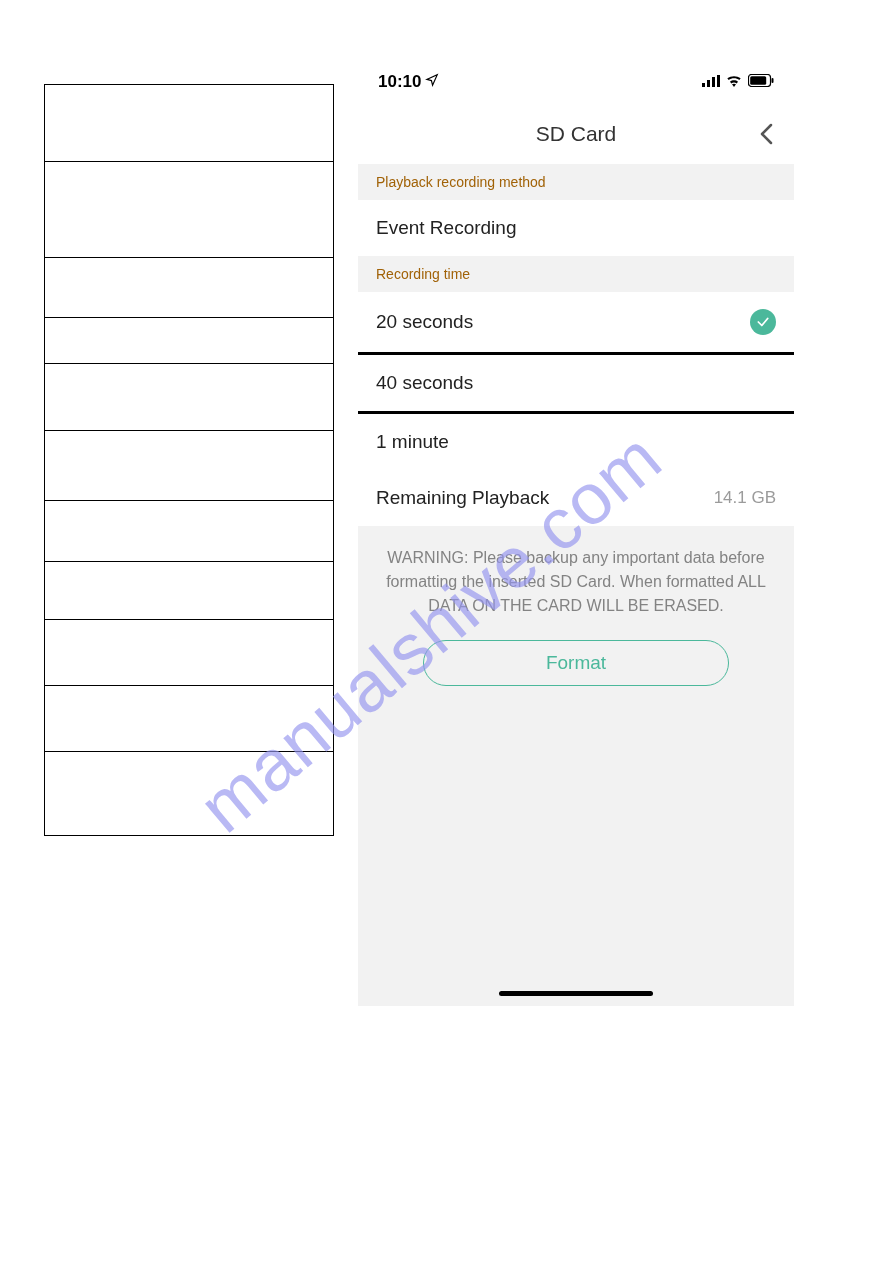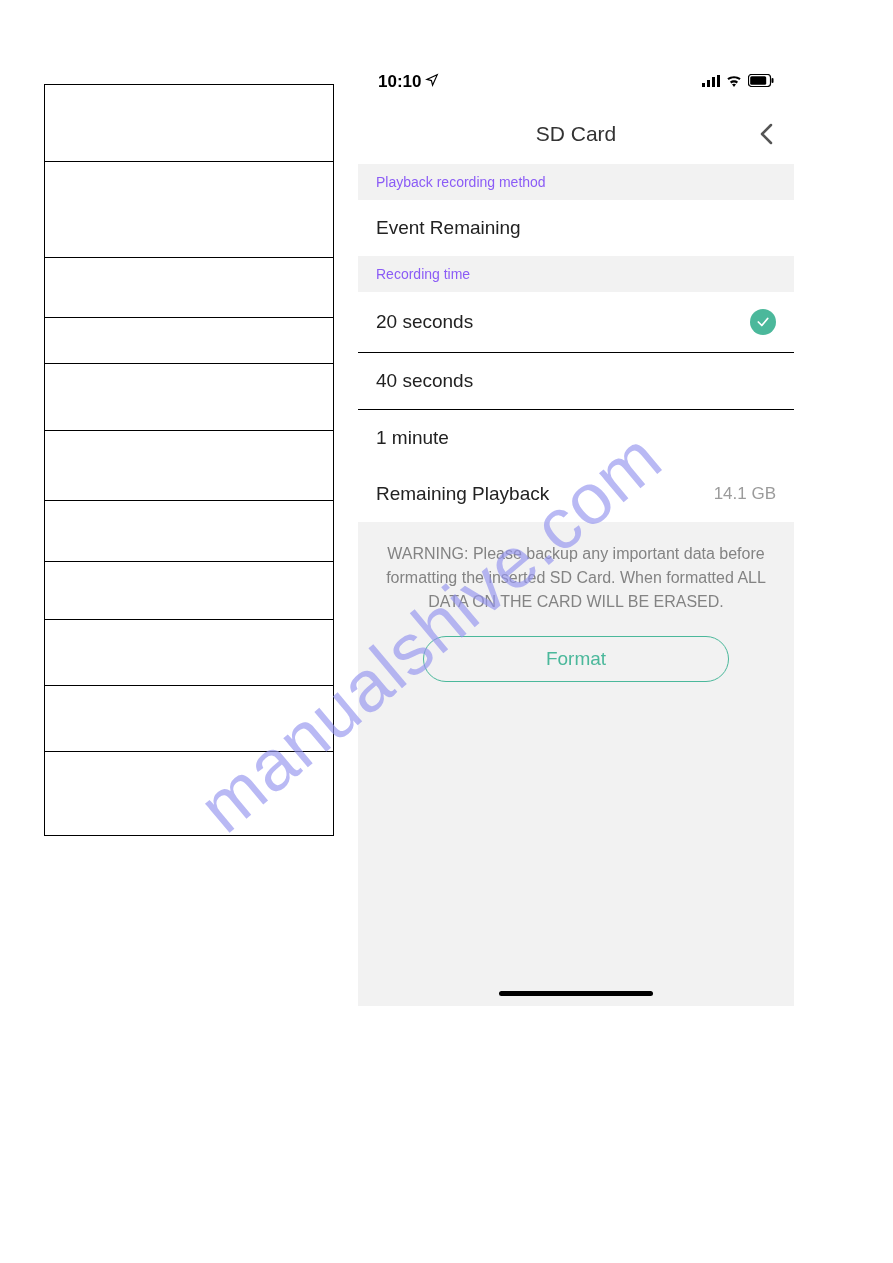--- a/index.html
+++ b/index.html
@@ -74,33 +74,33 @@
   .nav-title {
     position: absolute;
     left: 0; right: 0;
     text-align: center;
     font-size: 21px;
     color: #333;
     pointer-events: none;
   }
   .section-header {
     background: #f2f2f2;
-    color: #8b5cf6;
+    color: #a16207;
     font-size: 14px;
     padding: 10px 18px;
   }
   .list-row {
     background: #ffffff;
     padding: 17px 18px;
     font-size: 19px;
     color: #222;
     display: flex;
     justify-content: space-between;
     align-items: center;
-    border-bottom: 1px solid #000000;
+    border-bottom: 3px solid #000000;
   }
   .list-row.no-border { border-bottom: none; }
   .list-row .value {
     color: #9b9b9b;
     font-size: 17px;
   }
   .checkmark-circle {
     width: 26px; height: 26px;
     border-radius: 50%;
     background: #4bb89b;
@@ -214,21 +214,21 @@
       <div class="back-btn">
         <svg width="14" height="22" viewBox="0 0 14 22" fill="none" stroke="#555" stroke-width="2.5" stroke-linecap="round" stroke-linejoin="round">
           <polyline points="12,2 3,11 12,20"></polyline>
         </svg>
       </div>
       <div class="nav-title">SD Card</div>
     </div>
 
     <div class="section-header">Playback recording method</div>
     <div class="list-row no-border">
-      <span>Event Remaining</span>
+      <span>Event Recording</span>
     </div>
 
     <div class="section-header">Recording time</div>
     <div class="list-row">
       <span>20 seconds</span>
       <span class="checkmark-circle">
         <svg width="14" height="14" viewBox="0 0 24 24" fill="none" stroke="#fff" stroke-width="3" stroke-linecap="round" stroke-linejoin="round">
           <polyline points="4,12 10,18 20,6"></polyline>
         </svg>
       </span>

